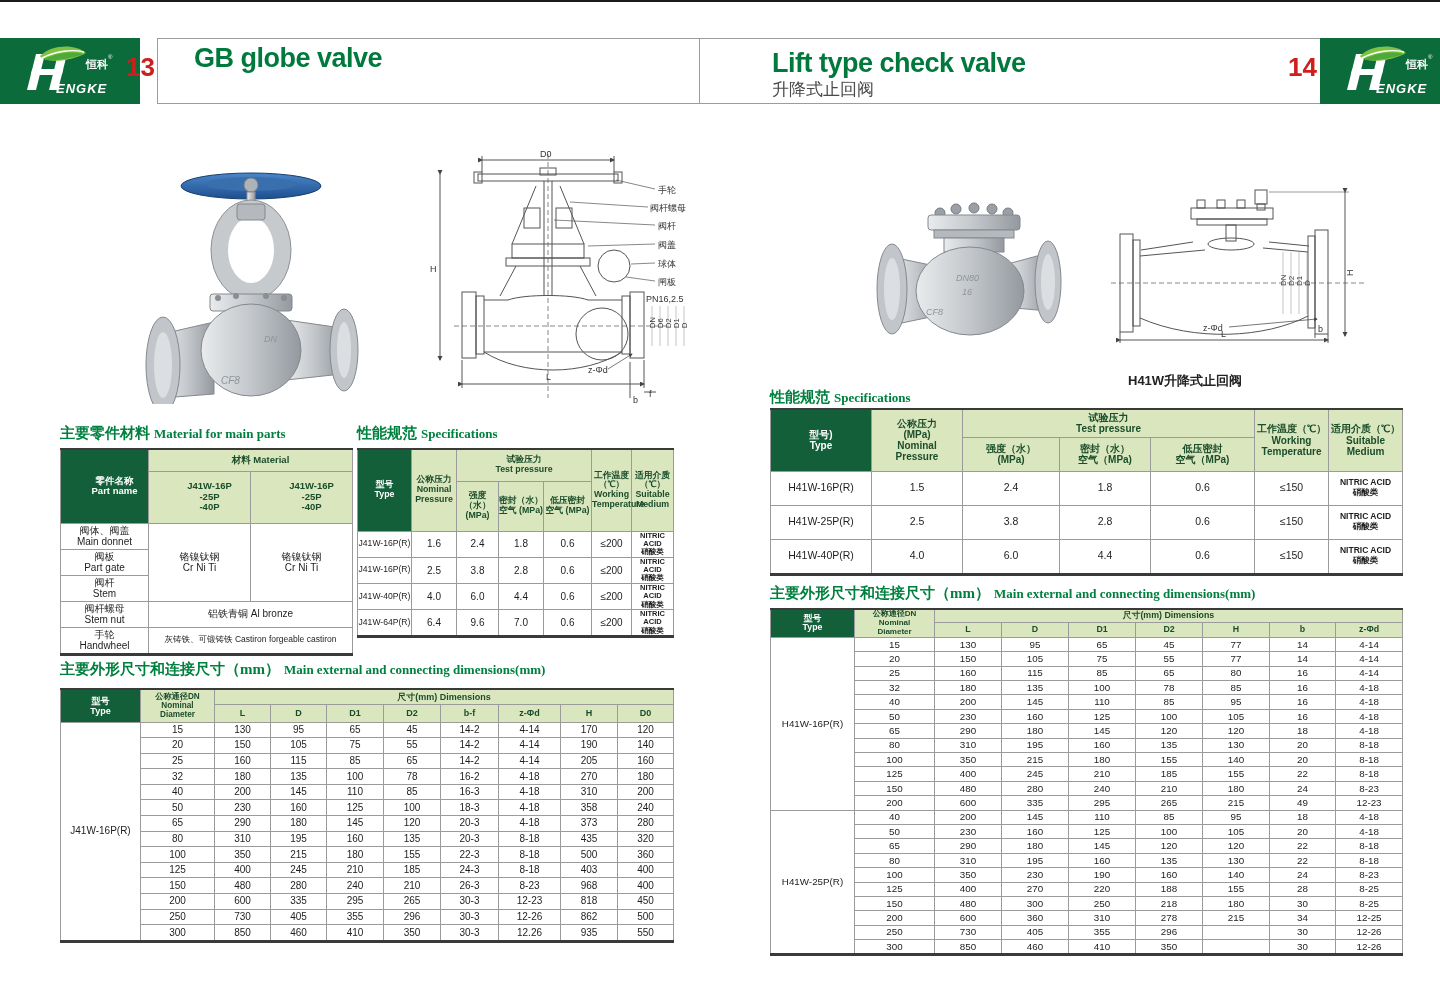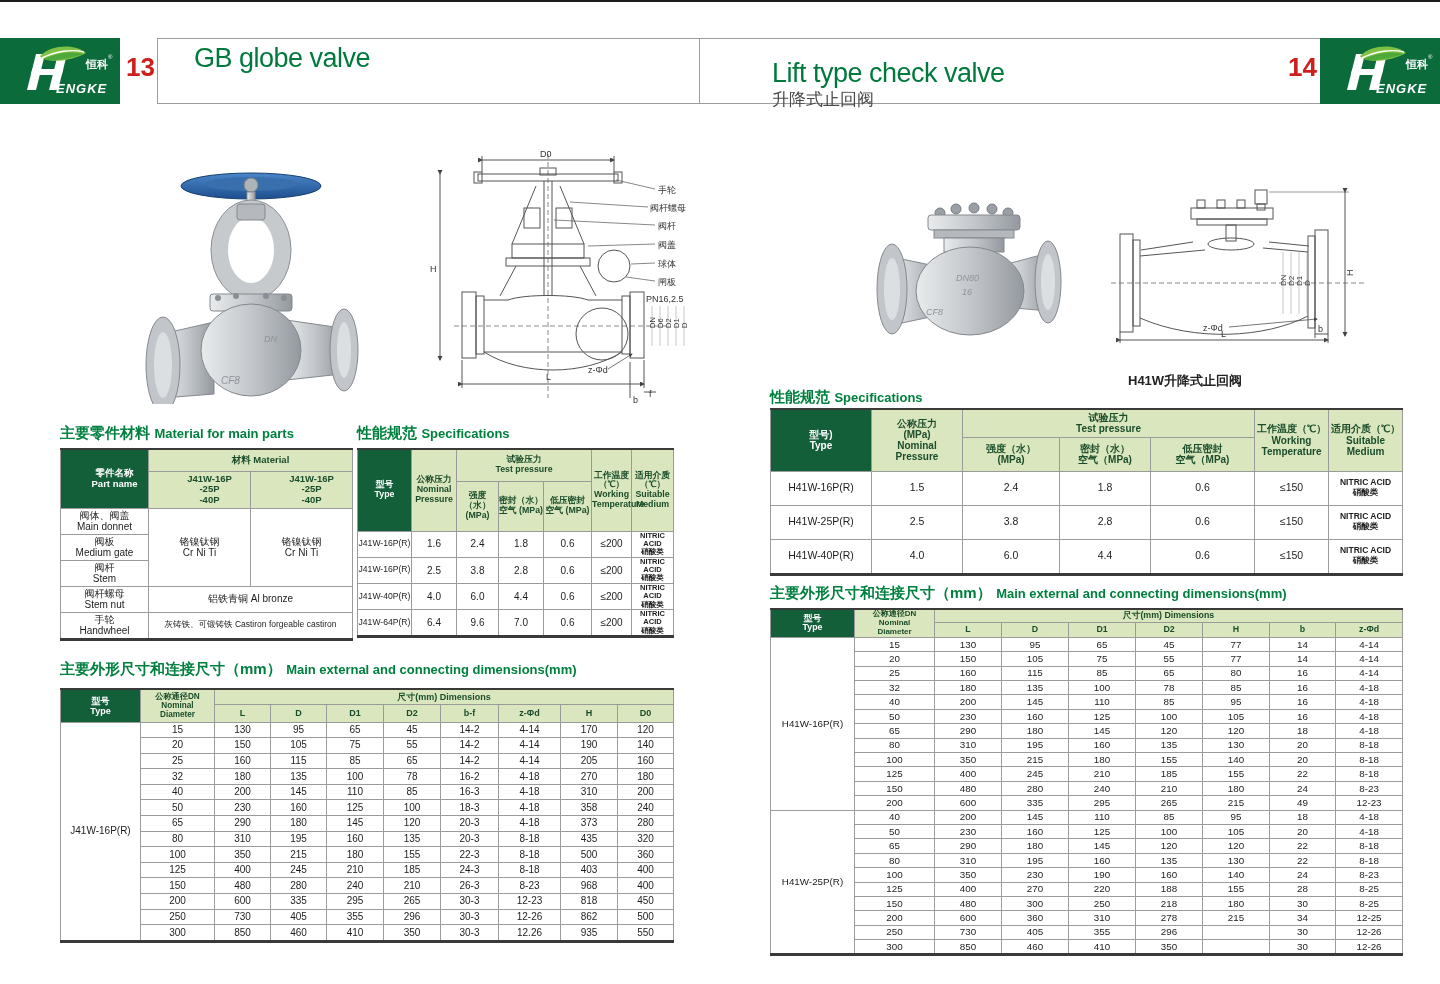--- a/index.html
+++ b/index.html
@@ -1,33 +1,33 @@
 <!DOCTYPE html>
 <html><head>
 <meta charset="utf-8">
 <style>
   html,body{margin:0;padding:0;background:#fff;}
   .page{position:relative;width:1440px;height:984px;background:#fff;overflow:hidden;
         font-family:"Liberation Sans",sans-serif;}
   .topline{position:absolute;top:0;left:0;width:1440px;height:2px;background:#1b1b1b;}
 
   
-  .logo-box{position:absolute;top:38px;width:120px;height:66px;background:#0b6b3b;}
+  .logo-box{position:absolute;top:38px;width:140px;height:66px;background:#0b6b3b;}
   .logo-left{left:0;} .logo-right{left:1320px;}
   .pagenum{position:absolute;top:52px;font-weight:bold;font-size:26px;color:#cf1f1c;}
   .pagenum-left{left:126px;} .pagenum-right{left:1288px;}
   .title-box{position:absolute;top:38px;height:66px;border:1.5px solid #9c9c9c;
              box-sizing:border-box;background:#fff;}
   .title-left{left:157px;width:543px;padding:5px 0 0 36px;}
-  .title-right{left:699px;width:692px;padding:20px 0 0 72px;}
-  .title-en{font-weight:normal;font-size:27px;color:#00793d;line-height:1.05;letter-spacing:-.5px;}
+  .title-right{left:699px;width:692px;padding:10px 0 0 72px;}
+  .title-en{font-weight:bold;font-size:27px;color:#00793d;line-height:1.05;letter-spacing:-.5px;}
   .title-zh{font-size:17px;color:#4a4a4a;margin-top:1px;}
 
   
-  .sec-title{position:absolute;white-space:nowrap;}
+  .sec-title{position:absolute;white-space:nowrap;font-family:Liberation Serif, serif;}
   .sec-zh{font-weight:bold;font-size:15px;color:#00803e;}
   .sec-en{font-weight:bold;font-size:13px;color:#00803e;}
 
   
   table.tbl{border-collapse:collapse;table-layout:fixed;position:absolute;background:#fff;
             border-top:2px solid #3a3a3a;border-bottom:3px solid #3a3a3a;}
   .tbl th,.tbl td{border:1px solid #9b9b9b;padding:0;margin:0;text-align:center;
             vertical-align:middle;white-space:pre-line;line-height:1.12;color:#1d1d1d;}
   .hd{background:#135f39;color:#fff!important;font-weight:bold;}
   .hl{background:#dae6bd;color:#1a4d2b!important;font-weight:bold;}
@@ -229,39 +229,39 @@
         <col style="width:88px">
         <col style="width:102px">
         <col style="width:102px">
       </colgroup>
     <tbody>
         <tr style="height:22px">
       <th class="hd" rowspan="2">零件名称
 Part name</th>
       <th class="hl" colspan="2">材料 Material</th>
     </tr>
-    <tr style="height:37px">
+    <tr style="height:52px">
       <th class="hl">J41W-16P
 -25P
 -40P</th>
       <th class="hl">J41W-16P
 -25P
 -40P</th>
     </tr>
     <tr>
           <td>阀体、阀盖
 Main donnet</td>
         <td rowspan="3">铬镍钛钢
 Cr Ni Ti</td>
         <td rowspan="3">铬镍钛钢
 Cr Ni Ti</td>
         </tr>
     <tr>
           <td>阀板
-Medium gate</td>
+Part gate</td>
         </tr>
     <tr>
           <td>阀杆
 Stem</td>
         </tr>
     <tr>
           <td>阀杆螺母
 Stem nut</td>
         <td colspan="2">铝铁青铜 Al bronze</td>
         </tr>

